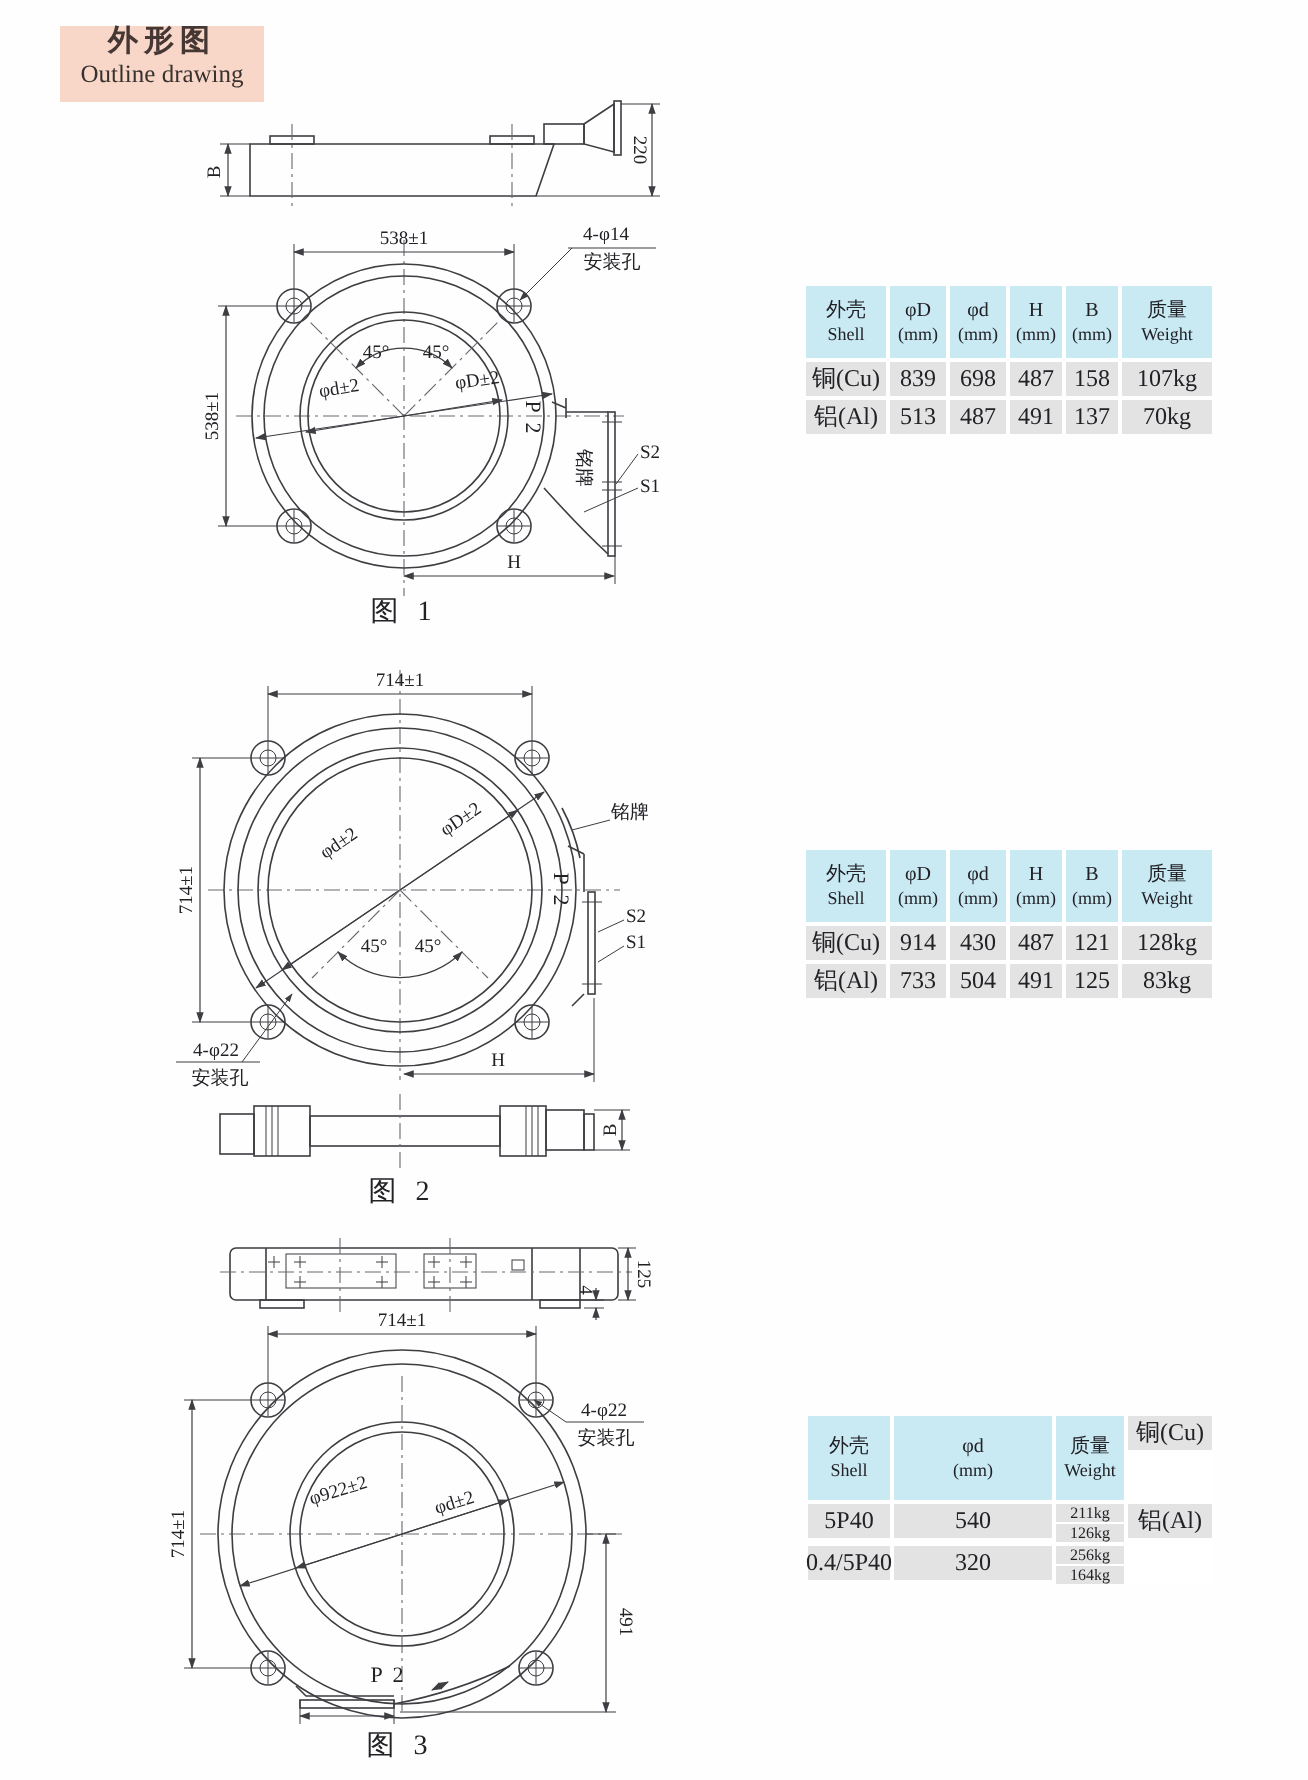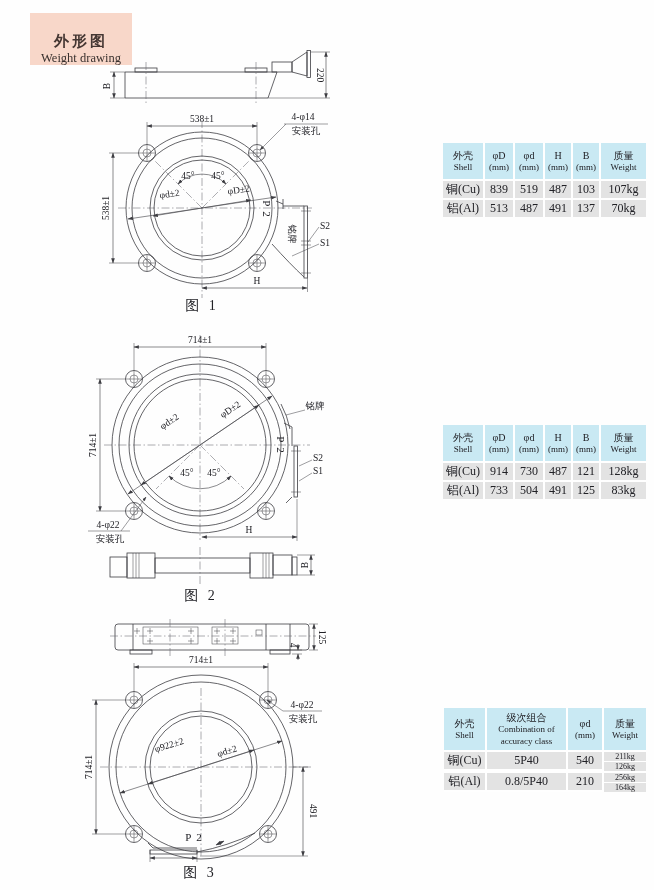--- a/index.html
+++ b/index.html
@@ -1,24 +1,24 @@
 <!DOCTYPE html>
 <html><head>
 <meta charset="utf-8">
 <style>
   html,body{margin:0;padding:0;background:#fff;}
   #page{position:relative;width:654px;height:890px;background:#fefefe;overflow:hidden;
         font-family:"Liberation Serif","DejaVu Serif",serif;color:#212126;}
   
-  .titlebox{position:absolute;left:30px;top:13px;width:102px;height:52px;background:#f8d7c9;
-            display:flex;flex-direction:column;align-items:center;justify-content:flex-end;line-height:1.15;}
+  .titlebox{position:absolute;left:30px;top:13px;width:102px;height:38px;background:#f8d7c9;
+            display:flex;flex-direction:column;align-items:center;justify-content:flex-start;line-height:1.15;}
   .titlebox .zh{font-size:15px;font-weight:bold;letter-spacing:3px;color:#453733;}
   .titlebox .en{font-size:12.5px;color:#39312e;}
   
-  .dtable{position:absolute;display:grid;gap:2px;background:#fff;margin-left:40px;}
+  .dtable{position:absolute;display:grid;gap:2px;background:#fff;}
   .t12{grid-template-columns:40px 28px 28px 26px 26px 45px;}
   .t3{grid-template-columns:41px 79px 34px 42px;}
   .th{background:#c9e9f3;display:flex;flex-direction:column;align-items:center;justify-content:center;
       height:36px;font-size:10px;line-height:1.3;text-align:center;}
   .t3 .th{height:42px;}
   .th .sub{font-size:9px;}
   .td{background:#e3e3e3;display:flex;align-items:center;justify-content:center;height:17px;font-size:12px;}
   .wstack{display:grid;grid-template-rows:1fr 1fr;gap:1px;background:#fff;height:19px;}
   .wstack .td{height:auto;font-size:8px;}
   
@@ -31,21 +31,21 @@
   svg text.cap{font-size:14px;letter-spacing:3px;}
   svg text.p2{font-size:11px;letter-spacing:5px;}
 </style>
 </head>
 <body>
 
 <div id="page">
 
   <div class="titlebox">
     <div class="zh">外形图</div>
-    <div class="en">Weight drawing</div>
+    <div class="en">Outline drawing</div>
   </div>
 
   <svg style="left:90px;top:48px" width="255" height="268" viewBox="90 48 255 268">
     <defs>
       <marker id="ar1" viewBox="0 0 10 10" refX="9" refY="5" markerWidth="9" markerHeight="9" orient="auto-start-reverse">
         <path d="M0,1.6 L10,5 L0,8.4 z" fill="#3d3d42"></path>
       </marker>
     </defs>
 
     <g>
@@ -322,23 +322,23 @@
     <div class="th">
         <div>B</div>
         <div class="sub">(mm)</div>
       </div>
     <div class="th">
         <div>质量</div>
         <div class="sub">Weight</div>
       </div>
     <div class="td">铜(Cu)</div>
     <div class="td">839</div>
-    <div class="td">519</div>
+    <div class="td">698</div>
     <div class="td">487</div>
-    <div class="td">103</div>
+    <div class="td">158</div>
     <div class="td">107kg</div>
     <div class="td">铝(Al)</div>
     <div class="td">513</div>
     <div class="td">487</div>
     <div class="td">491</div>
     <div class="td">137</div>
     <div class="td">70kg</div>
   </div>
 
   <div class="dtable t12" style="left:403px;top:425px;">
@@ -361,59 +361,54 @@
     <div class="th">
         <div>B</div>
         <div class="sub">(mm)</div>
       </div>
     <div class="th">
         <div>质量</div>
         <div class="sub">Weight</div>
       </div>
     <div class="td">铜(Cu)</div>
     <div class="td">914</div>
-    <div class="td">730</div>
+    <div class="td">430</div>
     <div class="td">487</div>
     <div class="td">121</div>
     <div class="td">128kg</div>
     <div class="td">铝(Al)</div>
     <div class="td">733</div>
     <div class="td">504</div>
     <div class="td">491</div>
     <div class="td">125</div>
     <div class="td">83kg</div>
   </div>
 
   <div class="dtable t3" style="left:404px;top:708px;">
     <div class="th">
         <div>外壳</div>
         <div class="sub">Shell</div>
       </div>
     <div class="th">
-        <div>级次组合</div>
-        <div class="sub">Combination of</div>
-        <div class="sub">accuracy class</div>
-      </div>
-    <div class="th">
         <div>φd</div>
         <div class="sub">(mm)</div>
       </div>
     <div class="th">
         <div>质量</div>
         <div class="sub">Weight</div>
       </div>
     <div class="td">铜(Cu)</div>
     <div class="td">5P40</div>
     <div class="td">540</div>
     <div class="wstack">
       <div class="td">211kg</div>
       <div class="td">126kg</div>
     </div>
     <div class="td">铝(Al)</div>
-    <div class="td">0.8/5P40</div>
-    <div class="td">210</div>
+    <div class="td">0.4/5P40</div>
+    <div class="td">320</div>
     <div class="wstack">
       <div class="td">256kg</div>
       <div class="td">164kg</div>
     </div>
   </div>
 
 </div>
 
 </body></html>

